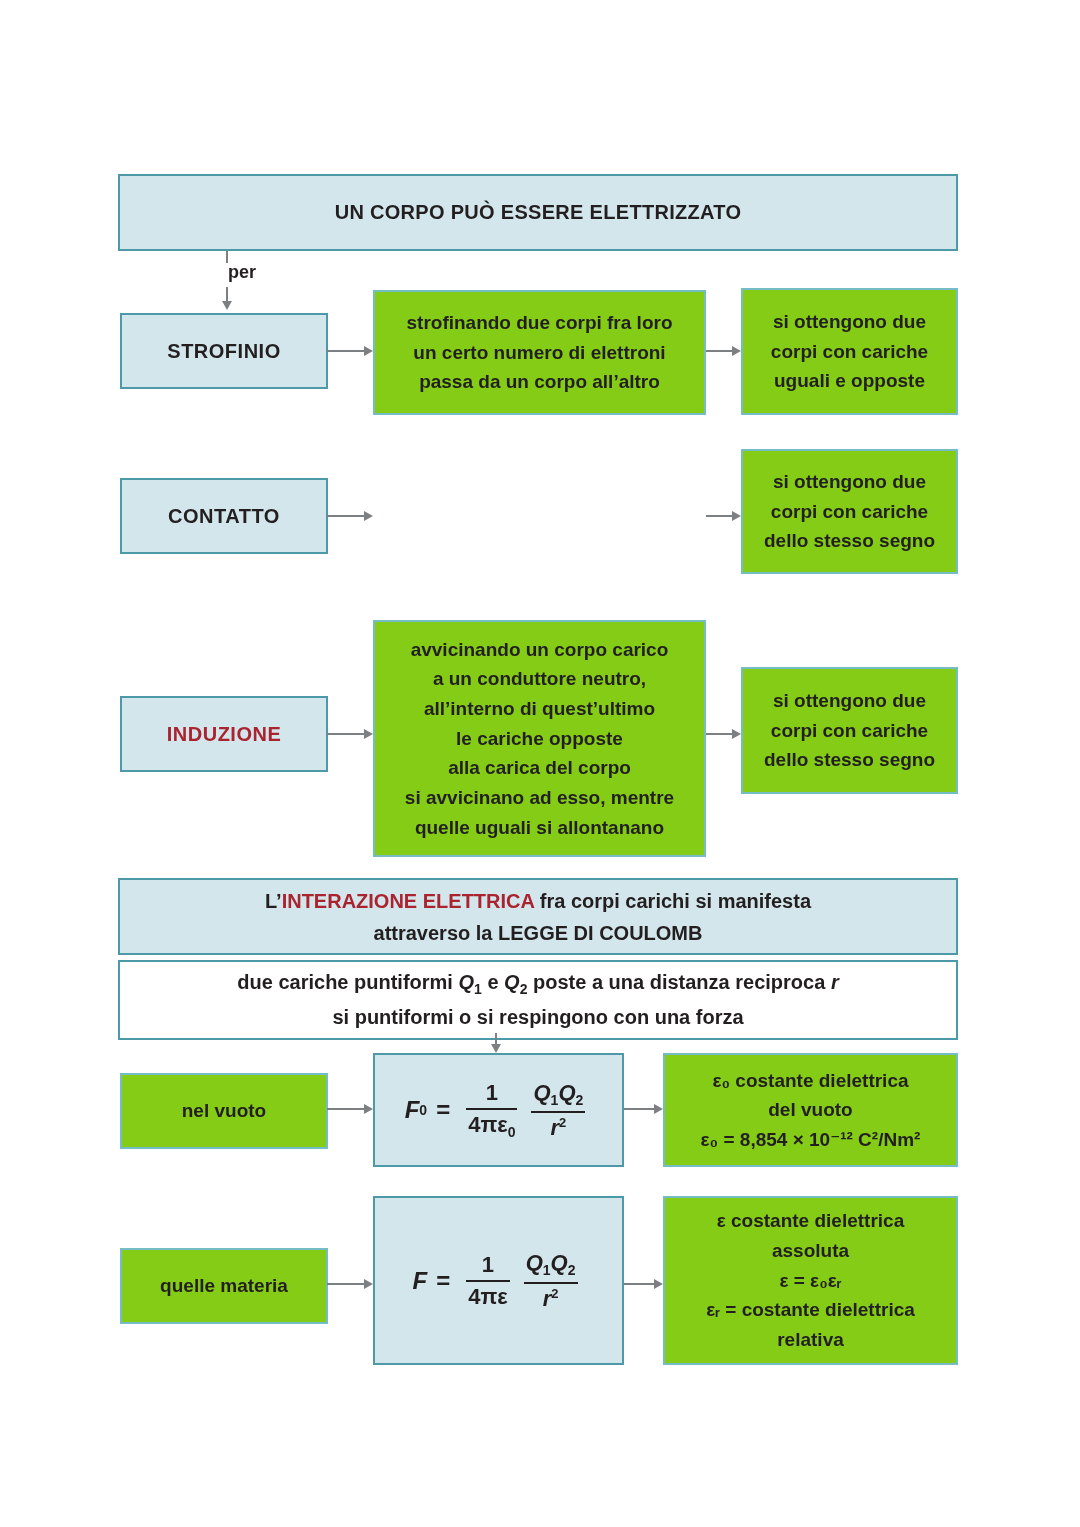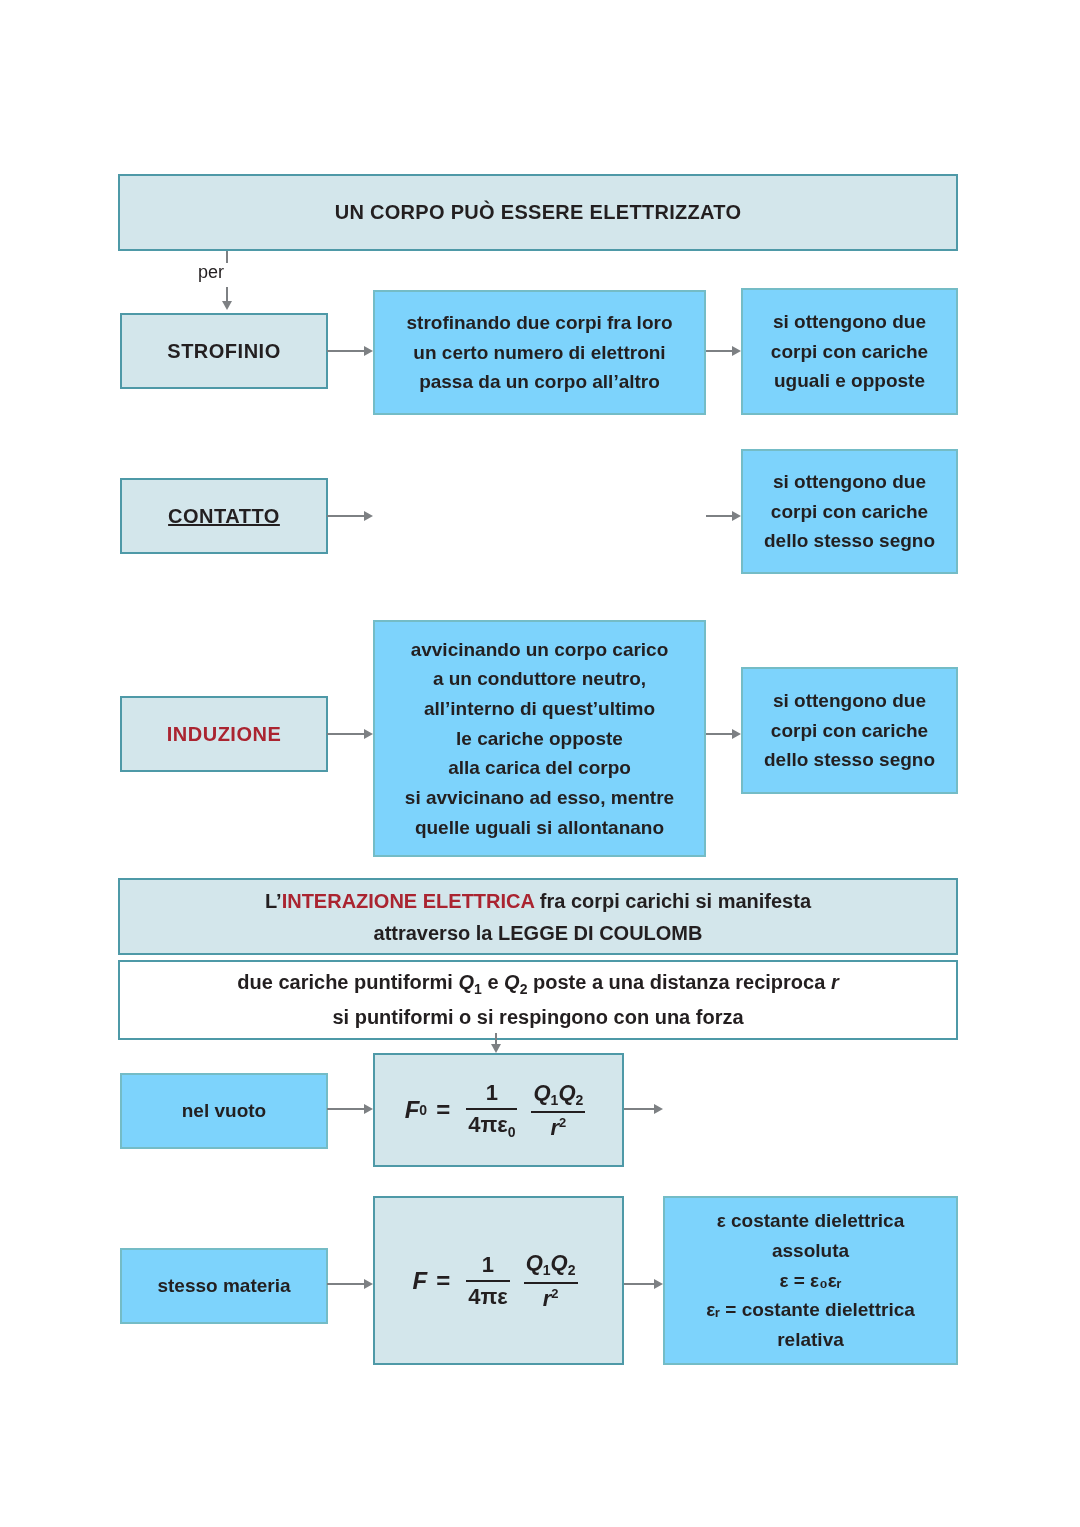--- a/index.html
+++ b/index.html
@@ -2,29 +2,29 @@
 <html style="--box-fill: #d3e6eb; --border-dark: #4e99a7; --border-light: #74bcc6; --arrow: #7d8083; --text: #231f20; --accent-red: #aa2430;"><head>
 <meta charset="utf-8">
 <style>
   * { margin:0; padding:0; box-sizing:border-box; }
   html,body { background:#ffffff; }
   body { font-family:"Liberation Sans","DejaVu Sans",sans-serif; color:var(--text,#231f20); }
   .page { position:relative; width:1080px; height:1527px; background:#ffffff; overflow:hidden; }
 
   .box { position:absolute; display:flex; flex-direction:column; align-items:center; justify-content:center; text-align:center; }
   .filled  { background:var(--box-fill,#d3e6eb); border:2px solid var(--border-dark,#4e99a7); }
-  .outline { background:#7dd3fc; border:2px solid var(--border-light,#74bcc6); }
+  .outline { background:#84cc16; border:2px solid var(--border-light,#74bcc6); }
   .outline-dark { background:#ffffff; border:2px solid var(--border-dark,#4e99a7); }
 
   .title-text  { font-size:20px; font-weight:bold; letter-spacing:.3px; }
   .method-text { font-size:20px; font-weight:bold; letter-spacing:.5px; }
   .body-text   { font-size:19px; font-weight:bold; line-height:1.56; white-space:pre-line; }
   .red { color:var(--accent-red,#aa2430); }
 
-  .per-label { position:absolute; font-size:18px; font-weight:normal; text-align:left; }
+  .per-label { position:absolute; font-size:18px; font-weight:bold; text-align:right; }
 
   .vline  { position:absolute; width:2px; background:var(--arrow,#7d8083); }
   .varrow { position:absolute; width:2px; background:var(--arrow,#7d8083); }
   .varrow::after { content:""; position:absolute; bottom:-9px; left:50%; transform:translateX(-50%);
                    border-top:9px solid var(--arrow,#7d8083); border-left:5px solid transparent; border-right:5px solid transparent; }
   .harrow { position:absolute; height:2px; background:var(--arrow,#7d8083); }
   .harrow::after { content:""; position:absolute; right:-9px; top:50%; transform:translateY(-50%);
                    border-left:9px solid var(--arrow,#7d8083); border-top:5px solid transparent; border-bottom:5px solid transparent; }
 
   
@@ -62,21 +62,21 @@
 un certo numero di elettroni
 passa da un corpo all’altro</span>
   </div>
   <div class="harrow" style="left:706px; top:350px; width:26px;"></div>
   <div class="box outline" style="left:741px; top:288px; width:217px; height:127px;">
     <span class="body-text">si ottengono due
 corpi con cariche
 uguali e opposte</span>
   </div>
 
-  <div class="box filled" style="left:120px; top:478px; width:208px; height:76px;text-decoration:underline;">
+  <div class="box filled" style="left:120px; top:478px; width:208px; height:76px;">
     <span class="method-text">CONTATTO</span>
   </div>
   <div class="harrow" style="left:327px; top:515px; width:37px;"></div>
   <div class="harrow" style="left:706px; top:515px; width:26px;"></div>
   <div class="box outline" style="left:741px; top:449px; width:217px; height:125px;">
     <span class="body-text">si ottengono due
 corpi con cariche
 dello stesso segno</span>
   </div>
 
@@ -127,23 +127,28 @@
       <span class="bar"></span>
       <span class="den"><span>4πε</span><sub class="fsub">0</sub></span>
     </span>
     <span class="frac">
       <span class="num"><span class="fvar">Q</span><sub class="fsub">1</sub><span class="fvar">Q</span><sub class="fsub">2</sub></span>
       <span class="bar"></span>
       <span class="den"><span class="fvar">r</span><sup class="fsup">2</sup></span>
     </span>
   </div>
   <div class="harrow" style="left:624px; top:1108px; width:30px;"></div>
+  <div class="box outline" style="left:663px; top:1053px; width:295px; height:114px;">
+    <span class="body-text">ε₀ costante dielettrica
+del vuoto
+ε₀ = 8,854 × 10⁻¹² C²/Nm²</span>
+  </div>
 
   <div class="box outline" style="left:120px; top:1248px; width:208px; height:76px;">
-    <span class="body-text">stesso materia</span>
+    <span class="body-text">quelle materia</span>
   </div>
   <div class="harrow" style="left:327px; top:1283px; width:37px;"></div>
   <div class="box filled formula" style="left:373px; top:1196px; width:251px; height:169px;">
     <span class="fvar">F</span>
     <span class="feq">=</span>
     <span class="frac">
       <span class="num">1</span>
       <span class="bar"></span>
       <span class="den">4πε</span>
     </span>

